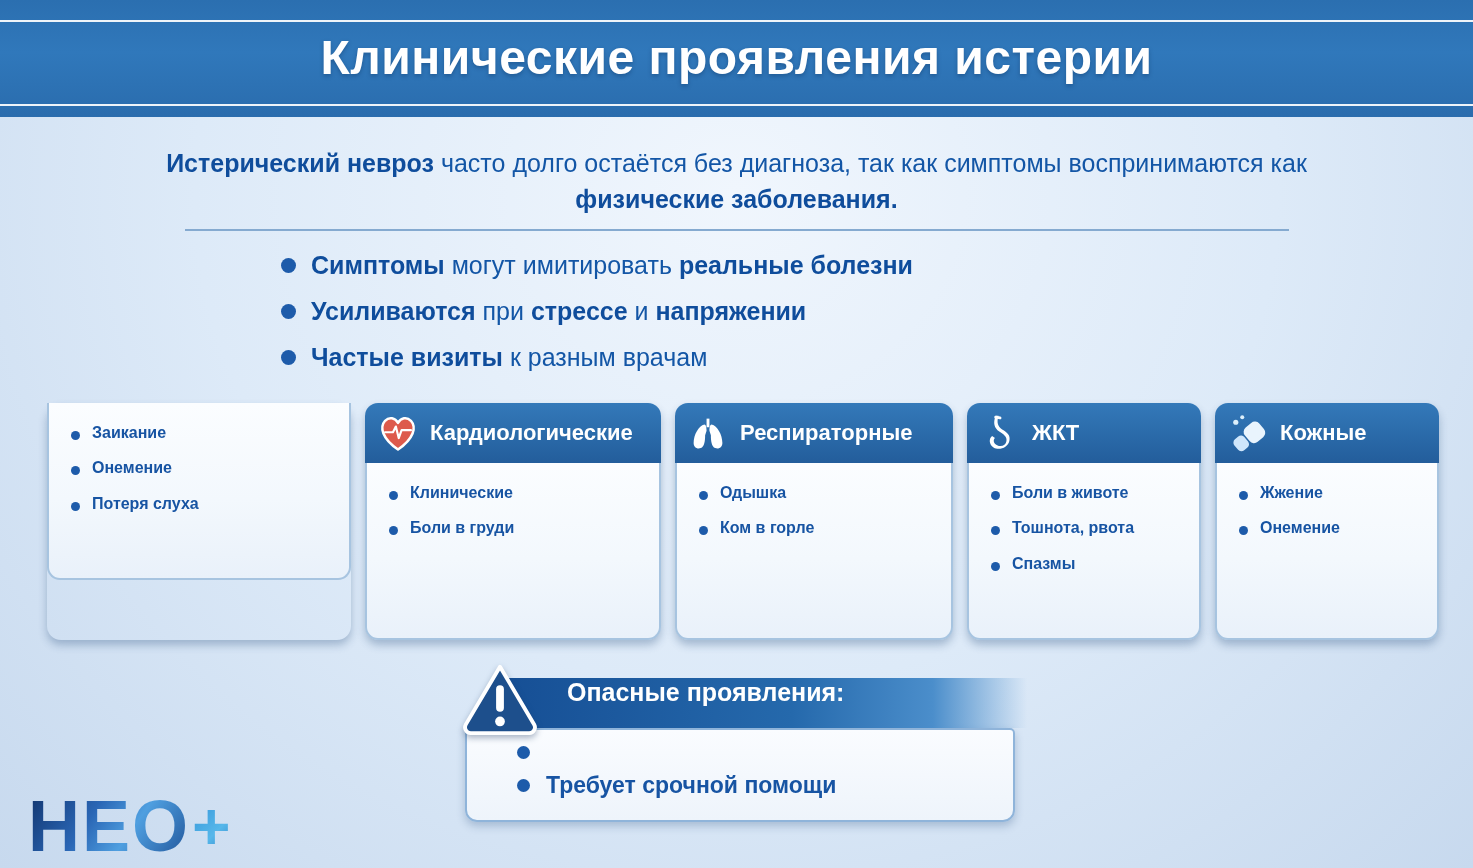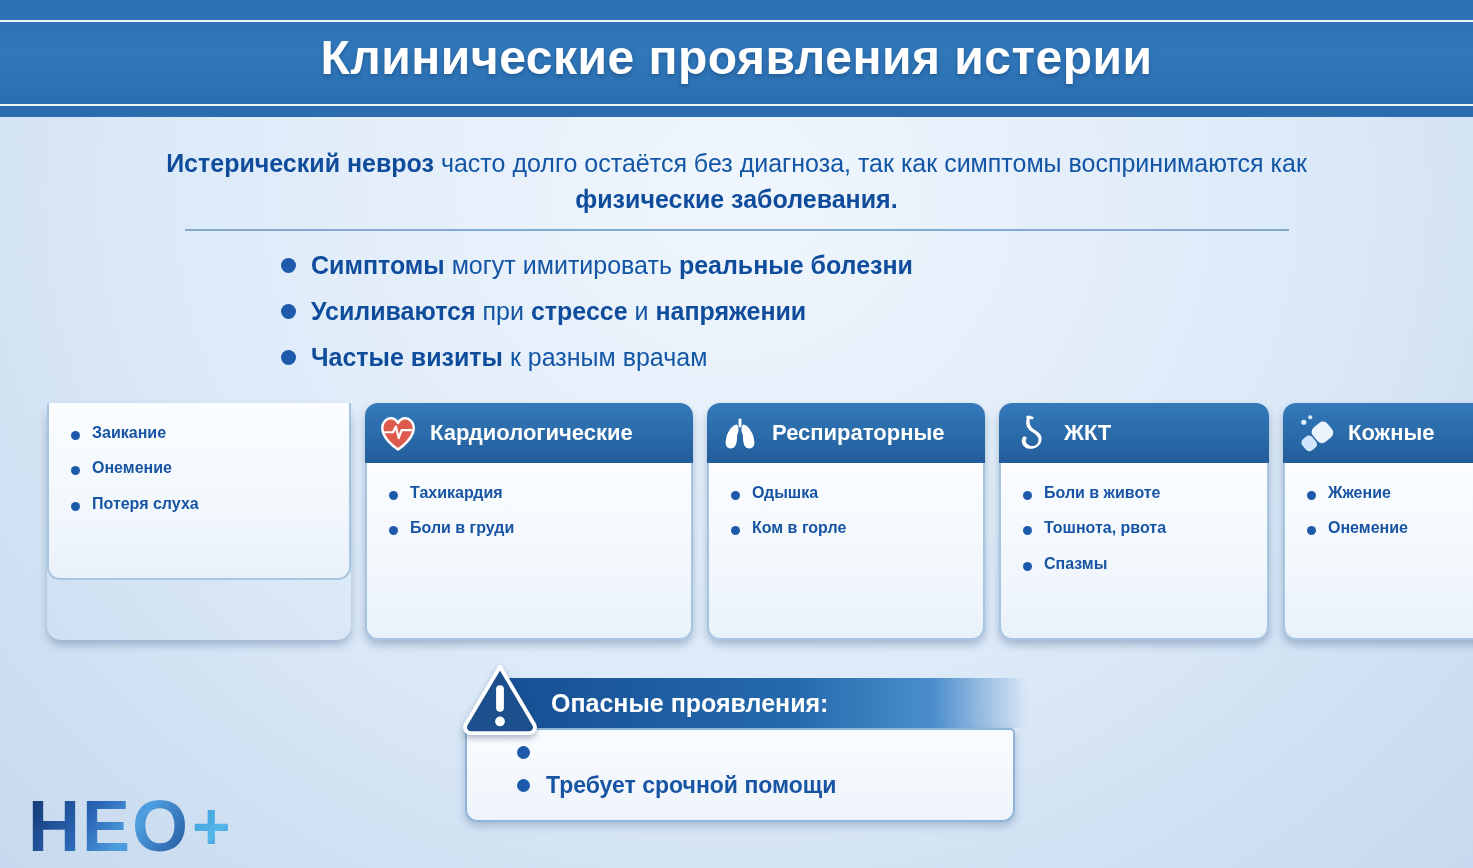--- a/index.html
+++ b/index.html
@@ -35,42 +35,42 @@
     position:absolute;left:185px;top:229px;width:1104px;height:2px;
     background:#85aad0;
   }
   
   .overview{position:absolute;left:281px;top:251px;}
   .ov-row{display:flex;align-items:center;margin-bottom:17px;font-size:25px;color:#1356a6;}
   .ov-dot{width:15px;height:15px;border-radius:50%;background:#1d5baa;margin-right:15px;flex:0 0 auto;}
   
   .cards-row{position:absolute;left:47px;top:403px;display:flex;gap:14px;}
   .card{border-radius:14px;box-shadow:0 5px 9px rgba(25,65,115,.30);}
-  .card.w1{width:304px}.card.w2{width:328px}.card.w3{width:278px}.card.w4{width:270px}.card.w5{width:224px}
+  .card.w1{width:304px}.card.w2{width:296px}.card.w3{width:278px}.card.w4{width:234px}.card.w5{width:224px}
   .card-head{
     height:60px;border-radius:13px 13px 0 0;display:flex;align-items:center;
     background:linear-gradient(180deg,#3479b9 0%,#2a6aa9 55%,#235d9b 100%);
     padding:0 8px 0 10px;box-sizing:border-box;
   }
   .card-icon{width:46px;height:46px;flex:0 0 auto;margin-right:9px;}
   .card-title{color:#ffffff;font-size:22px;font-weight:700;white-space:nowrap;}
   .card-body{
     height:177px;box-sizing:border-box;border:2px solid #a7c4e0;border-top:none;
     border-radius:0 0 13px 13px;
     background:linear-gradient(180deg,#fbfdff 0%,#f3f8fd 55%,#e9f1fa 100%);
     padding:20px 14px 0 22px;
   }
   .card-item{display:flex;margin-bottom:15px;font-size:16px;font-weight:700;color:#1754a3;line-height:1.28;}
   .ci-dot{width:9px;height:9px;border-radius:50%;background:#1d5baa;margin:8px 12px 0 0;flex:0 0 auto;}
   
   .warning{position:absolute;left:465px;top:666px;width:550px;}
   .warn-head{position:absolute;left:40px;right:-12px;top:12px;height:50px;
     background:linear-gradient(90deg,#15ardcolor 0%);
     background:linear-gradient(90deg,#164f95 0%,#2569ac 55%,#4b8ecb 82%,rgba(255,255,255,0) 100%);
-    display:flex;align-items:center;padding-left:46px;box-sizing:border-box;
+    display:flex;align-items:flex-start;padding-left:62px;box-sizing:border-box;
   }
   .warn-title{color:#ffffff;font-size:25px;font-weight:700;}
   .warn-tri{position:absolute;left:-8px;top:-6px;width:86px;height:80px;z-index:2;
     filter:drop-shadow(0 3px 3px rgba(20,50,90,.35));}
   .warn-body{
     margin-top:62px;border:2px solid #8fb4da;border-radius:5px 5px 12px 12px;
     background:linear-gradient(180deg,#fafcff 0%,#eef4fb 100%);
     box-shadow:0 4px 8px rgba(25,65,115,.25);
     padding:16px 18px 8px 50px;
   }
@@ -141,21 +141,21 @@
       <div class="card-head">
         <svg class="card-icon" viewBox="0 0 64 64">
           <path d="M32 55C10 40 6 24 14 15c6-6 14-4 18 3 4-7 12-9 18-3 8 9 4 25-18 40z" fill="#dd5a4c" stroke="#ffffff" stroke-width="3.5" stroke-linejoin="round"></path>
           <polyline points="14,31 25,31 29,23 33,39 37,28 50,28" fill="none" stroke="#ffffff" stroke-width="3" stroke-linecap="round" stroke-linejoin="round"></polyline>
         </svg>
         <span class="card-title">Кардиологические</span>
       </div>
       <div class="card-body">
         <div class="card-item">
             <span class="ci-dot"></span>
-            <span>Тахикардия</span>
+            <span>Клинические</span>
           </div>
         <div class="card-item">
             <span class="ci-dot"></span>
             <span>Боли в груди</span>
           </div>
       </div>
     </div>
 
     <div class="card w3">
       <div class="card-head">

